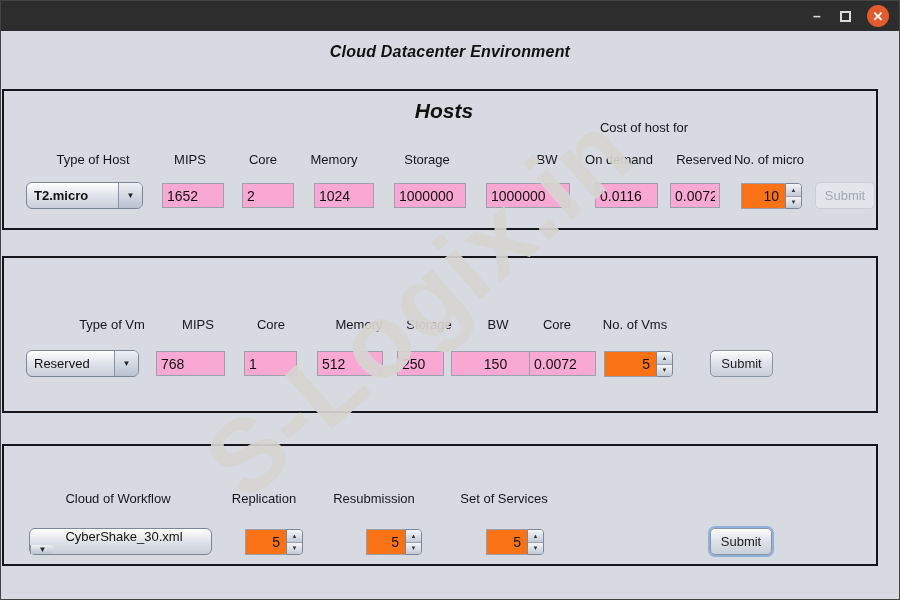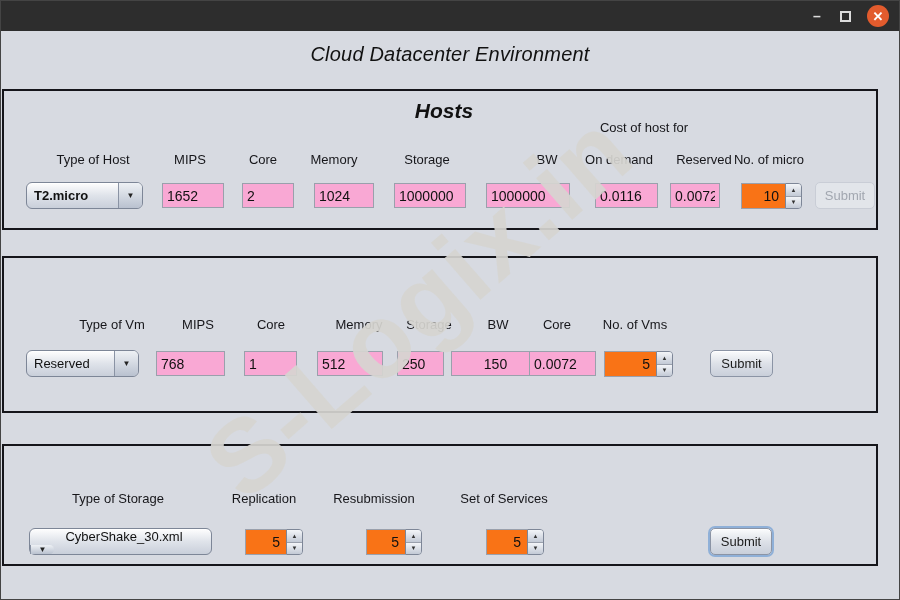--- a/index.html
+++ b/index.html
@@ -9,21 +9,21 @@
   
   .titlebar { position:absolute; left:0; top:0; width:100%; height:30px; background:#2d2d2d;
               display:flex; align-items:center; justify-content:flex-end; padding-right:10px; gap:16px; }
   .tb-btn { color:#dcdcdc; font-size:14px; line-height:1; cursor:default; display:flex; align-items:center; justify-content:center; }
   .tb-min { width:14px; height:14px; font-weight:bold; }
   .tb-max { width:11px; height:11px; border:2px solid #dcdcdc; background:transparent; }
   .tb-close { width:22px; height:22px; border-radius:50%; background:#e25b2d; color:#fff; font-weight:bold; font-size:13px; }
 
   
   .app-title { position:absolute; left:0; top:42px; width:100%; text-align:center;
-               font-weight:normal; font-style:italic; font-size:20px; color:#111; letter-spacing:.2px; }
+               font-weight:bold; font-style:italic; font-size:16px; color:#111; letter-spacing:.2px; }
 
   
   .panel { position:absolute; left:1px; width:876px; background:#d7dae1; border:2px solid #15151a; }
   .panel-hosts { top:88px;  height:141px; }
   .panel-vms   { top:255px; height:157px; }
   .panel-tasks { top:443px; height:122px; }
   .panel-title { position:absolute; left:0; width:100%; text-align:center;
                  font-weight:bold; font-style:italic; color:#111;padding-left:8px; }
   .lbl { position:absolute; font-size:13px; color:#16161a; white-space:nowrap; transform:translateX(-50%); }
 
@@ -130,21 +130,21 @@
       <span class="spin-btns">
         <span class="spin-up">▲</span>
         <span class="spin-down">▼</span>
       </span>
     </div>
     <button class="btn" style="left:706px; top:92px; width:63px;">Submit</button>
   </div>
 
   <div class="panel panel-tasks">
 
-    <span class="lbl" style="left:114px; top:45px;">Type of Storage</span>
+    <span class="lbl" style="left:114px; top:45px;">Cloud of Workflow</span>
     <span class="lbl" style="left:260px; top:45px;">Replication</span>
     <span class="lbl" style="left:370px; top:45px;">Resubmission</span>
     <span class="lbl" style="left:500px; top:45px;">Set of Services</span>
 
     <div class="combo" style="left:25px; top:82px; width:183px;flex-direction:column;">
       <span class="combo-val">CyberShake_30.xml</span>
       <span class="combo-arrow">▼</span>
     </div>
     <div class="spinner" style="left:241px; top:83px; width:58px;">
       <span class="spin-val">5</span>

